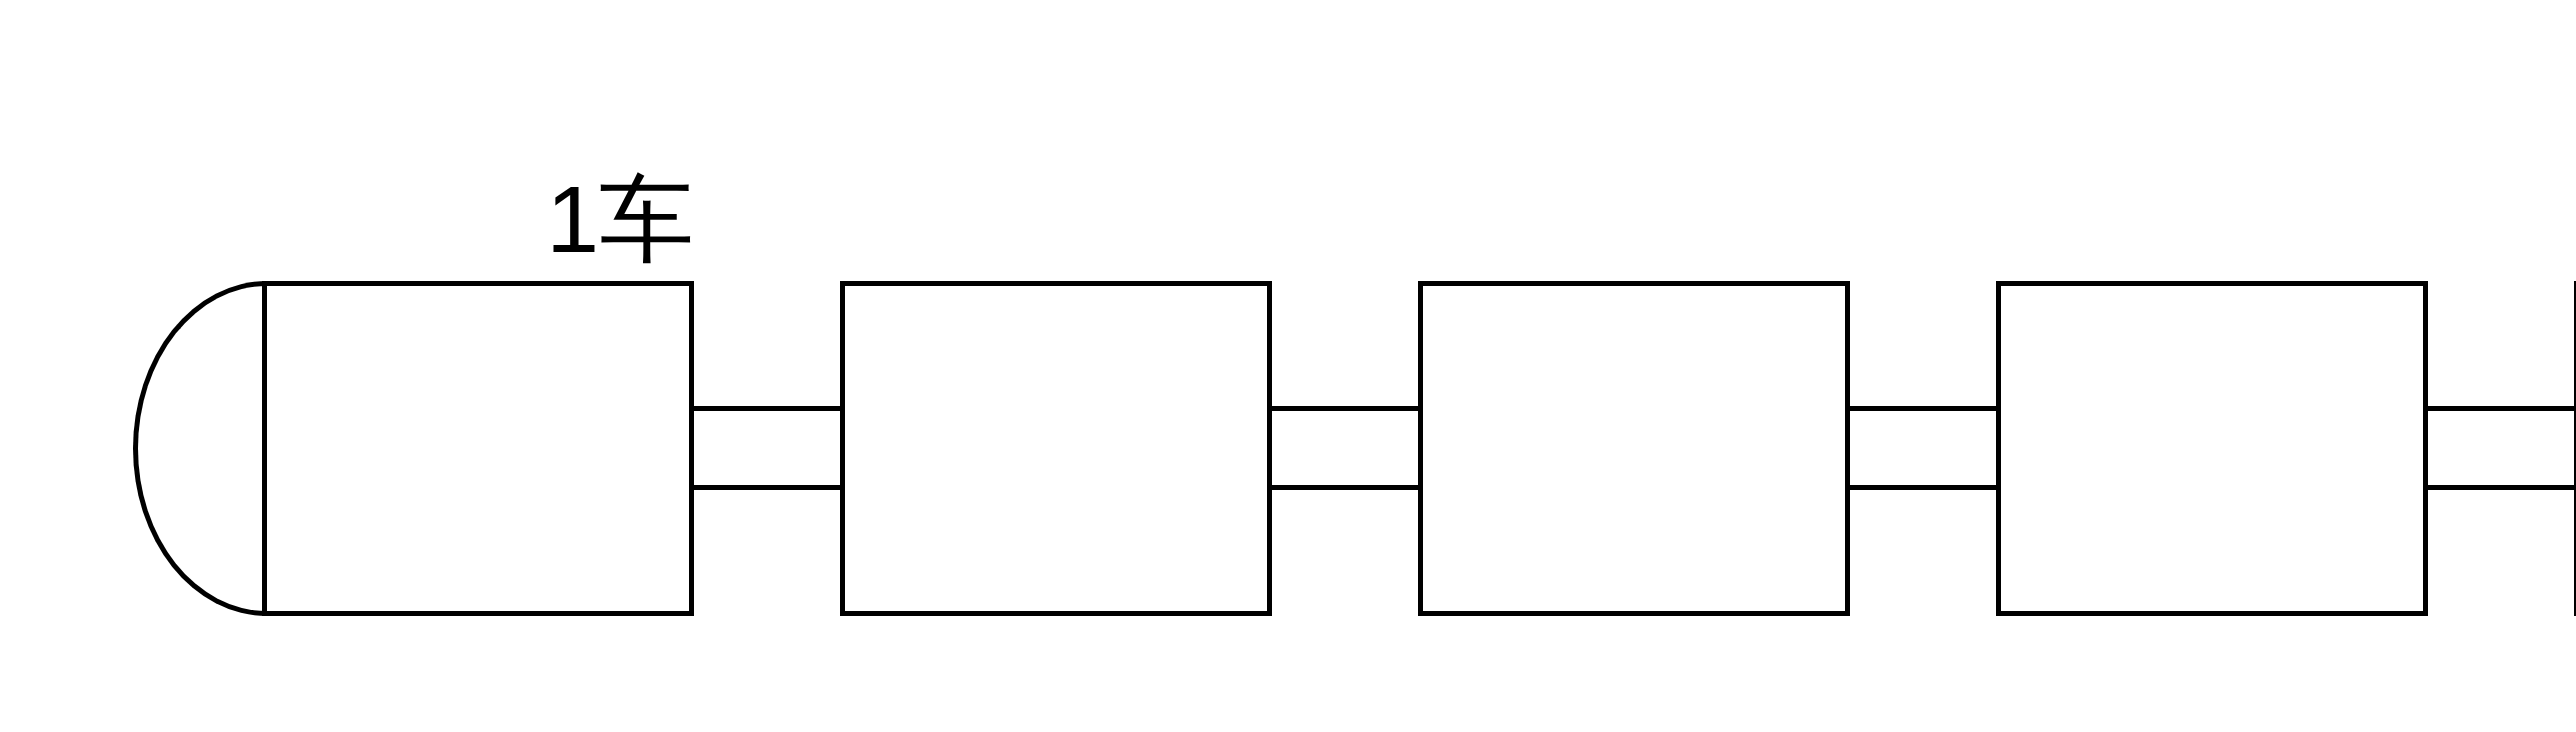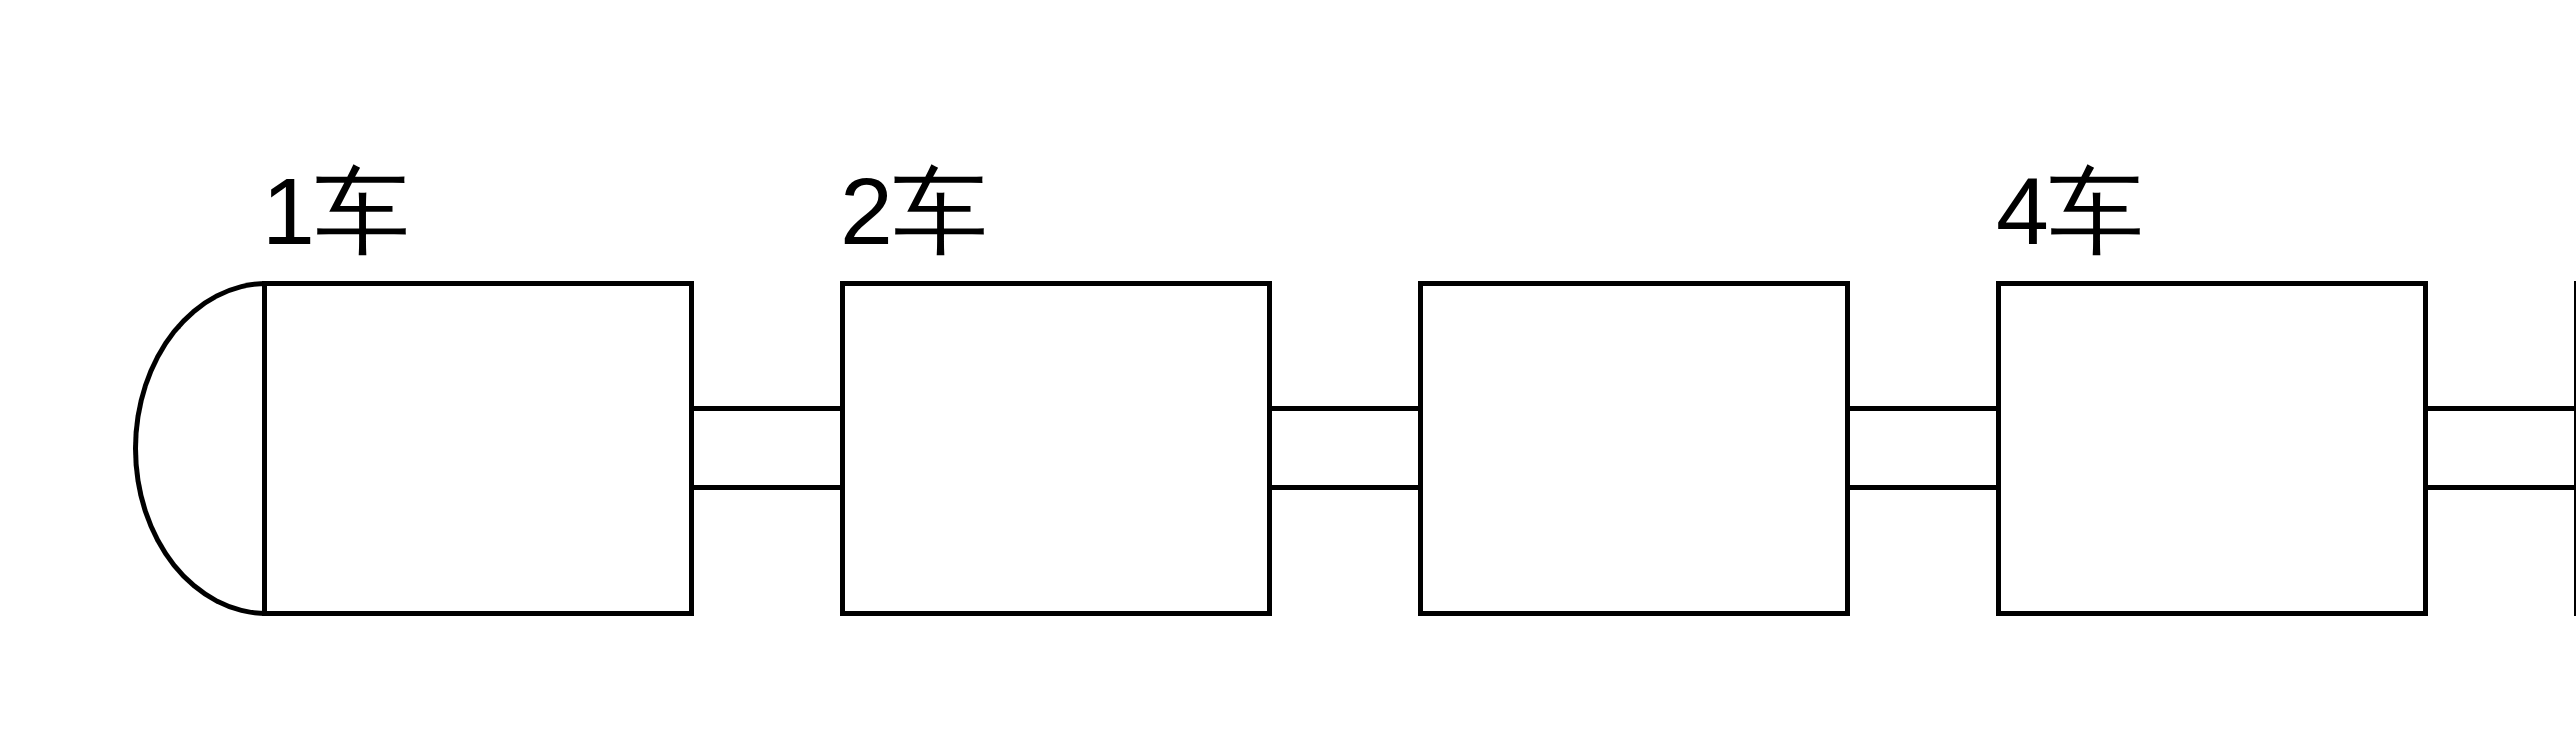--- a/index.html
+++ b/index.html
@@ -28,26 +28,26 @@
     box-sizing:border-box;
   }
   .car1{left:262px;}
   .car2{left:840px;}
   .car3{left:1418px;}
   .car4{left:1996px;}
   .car5{left:2574px;}
   
   .car-label{
     position:absolute;
-    top:164px;
+    top:172px;
     width:432px;
     height:103px;
     font-size:95px;
     line-height:95px;
-    text-align:left;
+    text-align:right;
     color:var(--text);
     white-space:nowrap;
   }
   .lab1{left:262px;}
   .lab2{left:840px;}
   .lab3{left:1418px;}
   .lab4{left:1996px;}
   .lab5{left:2574px;}
   
   .coupler{
@@ -91,18 +91,16 @@
   <div class="coupler cp3"></div>
   <div class="coupler cp4"></div>
 
   <div class="car car1"></div>
   <div class="car car2"></div>
   <div class="car car3"></div>
   <div class="car car4"></div>
   <div class="car car5"></div>
 
   <div class="car-label lab1">1车</div>
-  <div class="car-label lab2">2车</div>
-  <div class="car-label lab4">4车</div>
   <div class="car-label lab5">5车</div>
 
 </div>
 
 
 </body></html>

